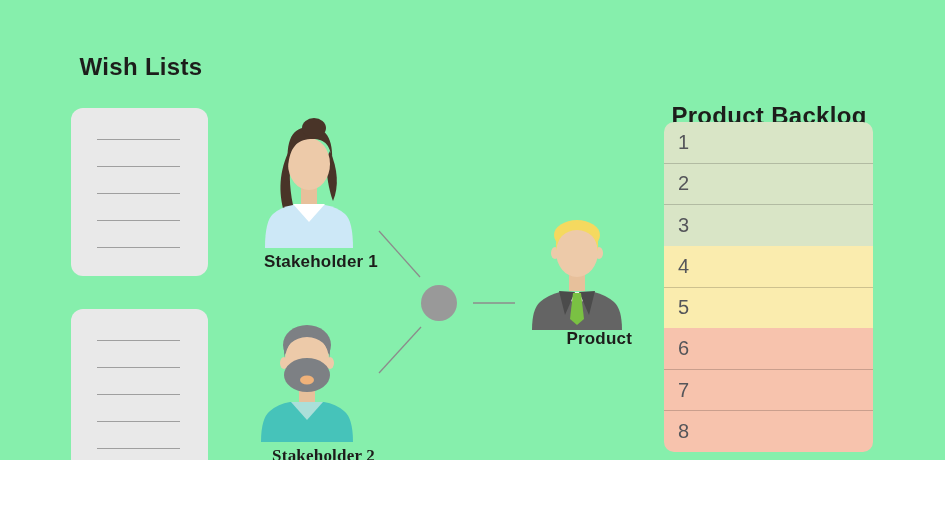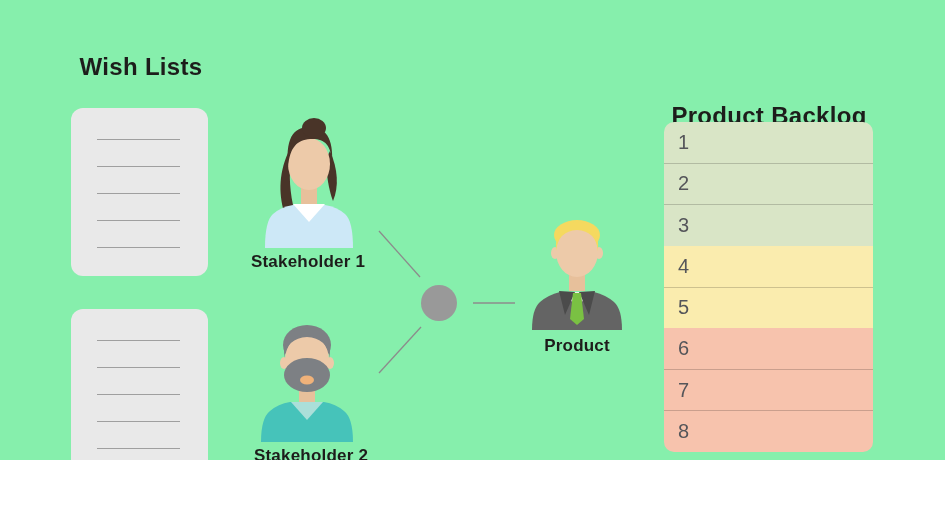--- a/index.html
+++ b/index.html
@@ -26,25 +26,25 @@
   }
   .doc-line { height:1px; background:#9f9f9f; }
 
   .avatar { position:absolute; }
   #avatar-s1 { left:263px; top:117px; width:92px;  height:131px; }
   #avatar-s2 { left:258px; top:318px; width:98px;  height:124px; }
   #avatar-po { left:530px; top:217px; width:94px;  height:113px; }
 
   .person-label {
     position:absolute; font-size:17px; font-weight:600; color:#1d1d1b;
-    text-align:center; letter-spacing:0.2px;
+    text-align:right; letter-spacing:0.2px;
   }
   #label-s1 { left:238px; top:252px; width:140px; }
-  #label-s2 { left:241px; top:446px; width:140px; }
-  #label-po { left:522px; top:336px; width:110px; line-height:19px; }
+  #label-s2 { left:235px; top:446px; width:140px;font-family:Liberation Serif, serif; }
+  #label-po { left:522px; top:329px; width:110px; line-height:19px; }
 
   #connector-svg { position:absolute; left:0; top:0; width:945px; height:531px; }
 
   #hub {
     position:absolute; left:421px; top:285px; width:36px; height:36px;
     border-radius:50%;
   }
 
   #backlog {
     position:absolute; left:664px; top:122px; width:209px; height:330px;

